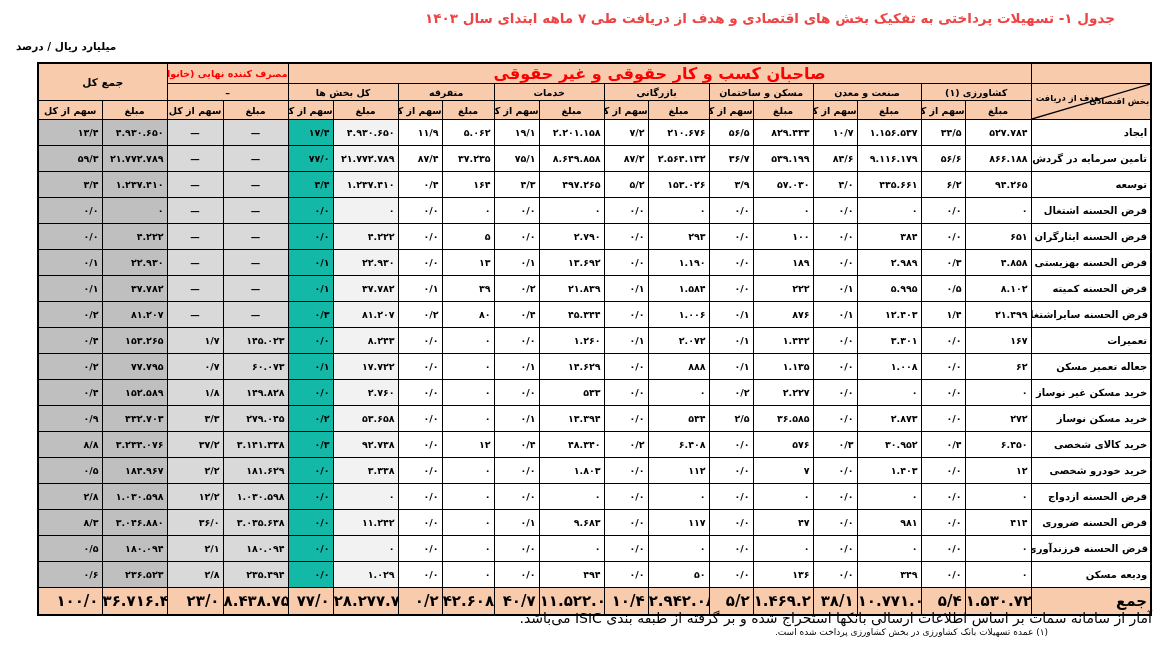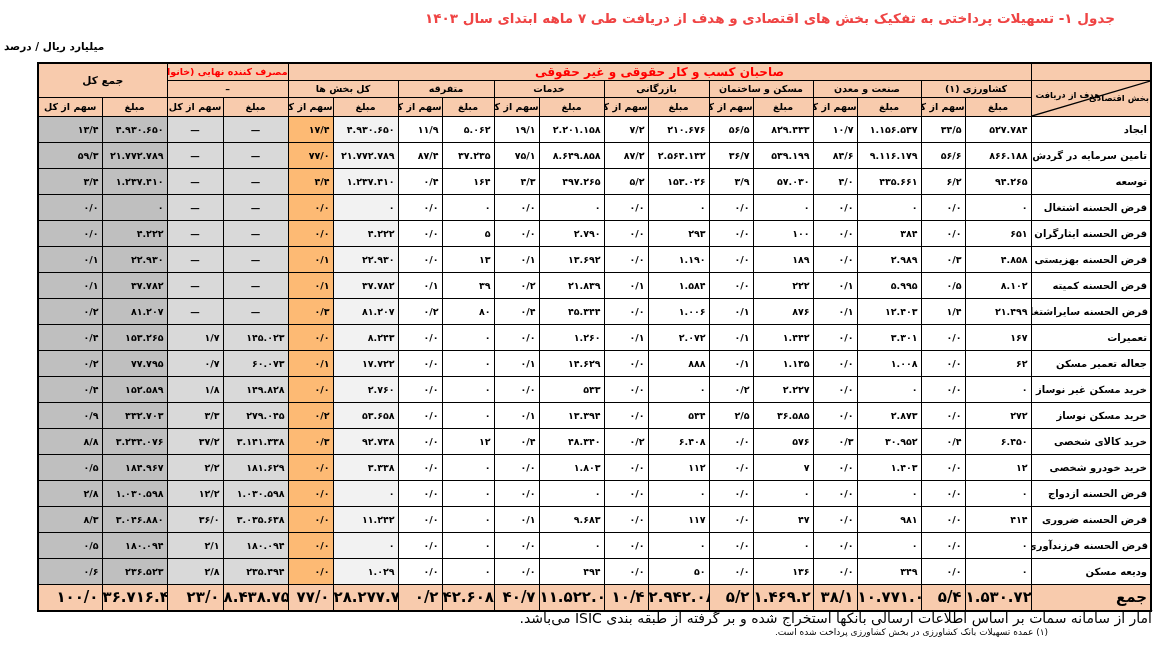--- a/index.html
+++ b/index.html
@@ -4,43 +4,43 @@
 <style>
   * { margin:0; padding:0; box-sizing:border-box; }
   html,body { width:1157px; height:647px; background:#fff; overflow:hidden;
               font-family:"DejaVu Sans","Liberation Sans",sans-serif; }
   .page { position:relative; width:1157px; height:647px; direction:rtl; }
 
   .title { position:absolute; left:385px; top:10px; width:770px; text-align:center;
            font-size:13.5px; font-weight:700; color:#ef4444; }
   .subtitle { position:absolute; left:385px; top:37px; width:770px; text-align:center;
               font-size:12.5px; font-weight:700; color:#f00; }
-  .unit { position:absolute; left:4px; top:40px; width:120px; text-align:left;
+  .unit { position:absolute; left:16px; top:40px; width:120px; text-align:left;
           font-size:10.5px; font-weight:700; color:#000; direction:rtl; }
 
   table.grid { position:absolute; left:37px; top:62px; width:1113px;
                border-collapse:collapse; table-layout:fixed; direction:rtl;
                border:2px solid #000; }
   .grid th, .grid td { border:1px solid #000; font-weight:700; color:#000;
                        overflow:hidden; white-space:nowrap; }
   .grid th { background:#f8cbad; font-size:9.5px; text-align:center; vertical-align:middle; }
   .grid thead tr.rA { height:17px; }
   .grid thead tr.rB { height:17px; }
   .grid thead tr.rC { height:19px; }
   .grid tbody tr { height:26px; }
   .grid tbody tr.total-row { height:27px; }
-  th.red { color:#f00; font-size:12px; }
+  th.red { color:#f00; font-size:16px; }
   th.hh-top { color:#f00; font-size:9.5px; }
 
   td.lbl { text-align:right; padding-right:3px; font-size:10px; background:#fff; }
   td.num { text-align:right; padding-right:3px; font-size:9.5px;
            direction:ltr; text-align:right; }
   td.dash { text-align:center; direction:ltr; font-size:9.5px; }
   td.g0,td.g1,td.g2,td.g3,td.g4,td.g5 { background:#fff; }
-  td.g6.amt { background:#f2f2f2; } td.g6.shr { background:#fdba74; }
+  td.g6.amt { background:#f2f2f2; } td.g6.shr { background:#14b8a6; }
   td.g7 { background:#d9d9d9; }
   td.g8 { background:#bfbfbf; }
   tr.total-row td { background:#f8cbad !important; font-size:15px; }
   tr.total-row td.lbl { background:#f8cbad; }
 
   th.diag { position:relative; padding:8px;margin-left:10px; }
   th.diag svg { position:absolute; inset:0; width:100%; height:100%; }
   th.diag .d-purpose { position:absolute; left:4px; top:9px; font-size:8.5px; }
   th.diag .d-sector  { position:absolute; right:1px; top:12px; font-size:8.5px; }
 

